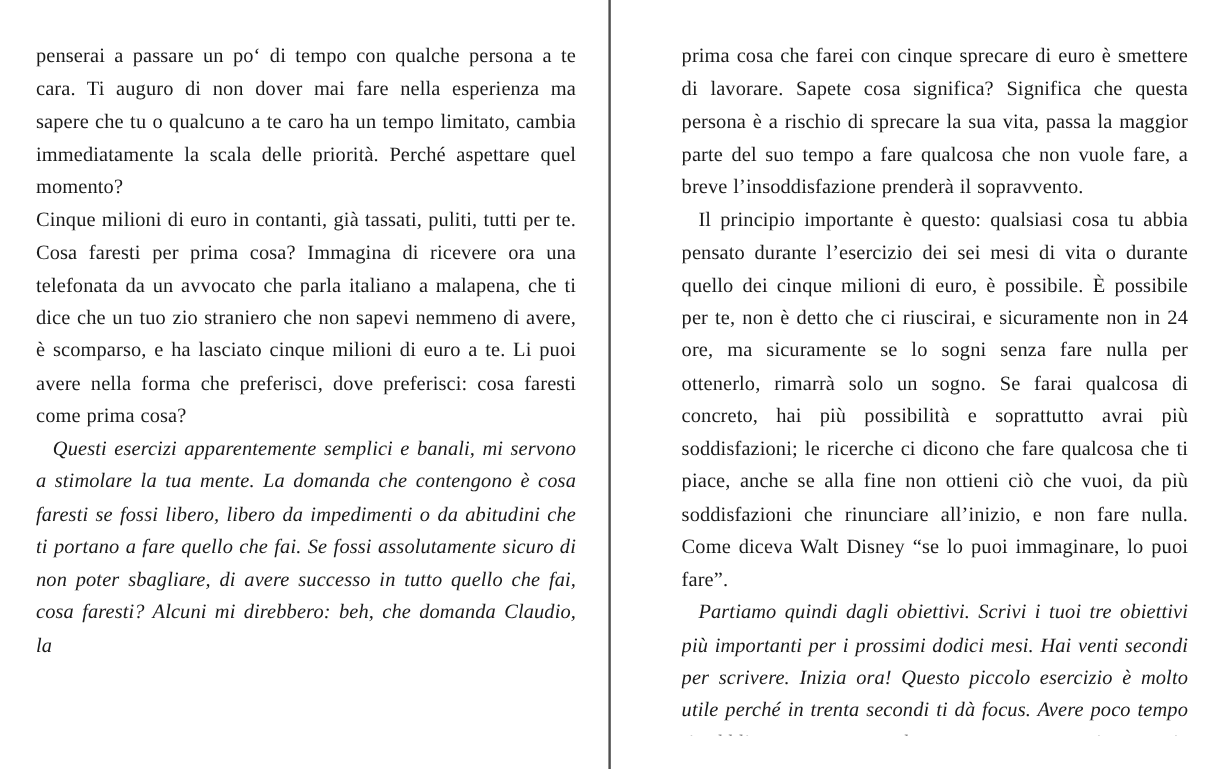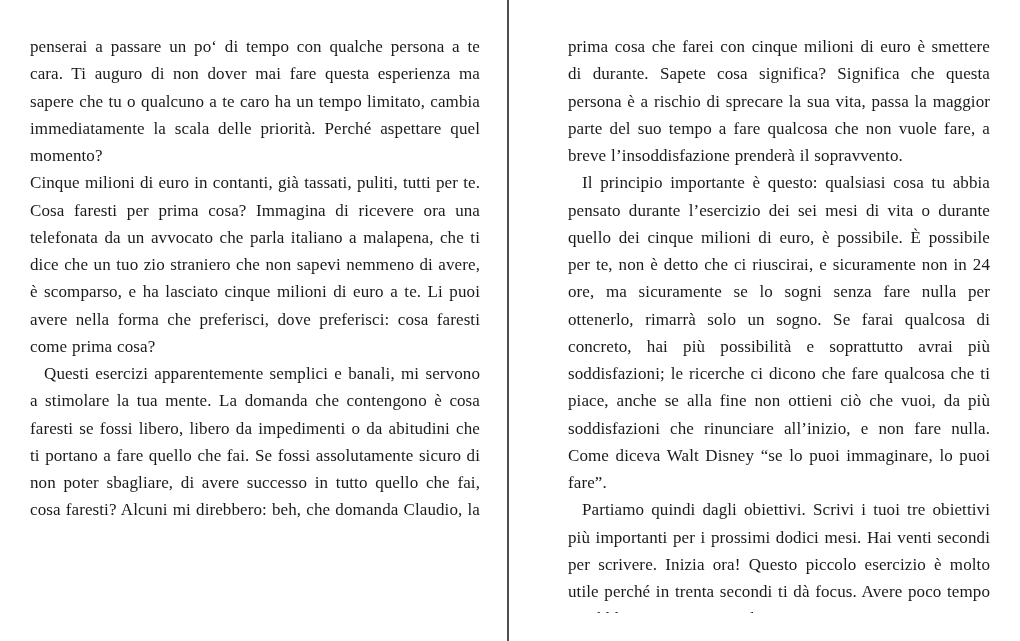--- a/index.html
+++ b/index.html
@@ -50,34 +50,35 @@
     text-align: justify;
     letter-spacing: 0.1px;
     word-spacing: 0.5px;
   }
   .para.indent {
     text-indent: 14px;
   }
   
   .para.cut {
     text-align-last: justify;
+    font-style: italic;
   }
 </style>
 </head>
 <body style="background: rgb(255, 255, 255); color: rgb(26, 26, 26);">
 
 <div class="spread">
 
   <section class="page left">
-    <p class="para">penserai a passare un po‘ di tempo con qualche persona a te cara. Ti auguro di non dover mai fare questa esperienza ma sapere che tu o qualcuno a te caro ha un tempo limitato, cambia immediatamente la scala delle priorità. Perché aspettare quel momento?</p>
+    <p class="para">penserai a passare un po‘ di tempo con qualche persona a te cara. Ti auguro di non dover mai fare nella esperienza ma sapere che tu o qualcuno a te caro ha un tempo limitato, cambia immediatamente la scala delle priorità. Perché aspettare quel momento?</p>
     <p class="para">Cinque milioni di euro in contanti, già tassati, puliti, tutti per te. Cosa faresti per prima cosa? Immagina di ricevere ora una telefonata da un avvocato che parla italiano a malapena, che ti dice che un tuo zio straniero che non sapevi nemmeno di avere, è scomparso, e ha lasciato cinque milioni di euro a te. Li puoi avere nella forma che preferisci, dove preferisci: cosa faresti come prima cosa?</p>
     <p class="para indent cut">Questi esercizi apparentemente semplici e banali, mi servono a stimolare la tua mente. La domanda che contengono è cosa faresti se fossi libero, libero da impedimenti o da abitudini che ti portano a fare quello che fai. Se fossi assolutamente sicuro di non poter sbagliare, di avere successo in tutto quello che fai, cosa faresti? Alcuni mi direbbero: beh, che domanda Claudio, la</p>
   </section>
 
   <div class="divider" style="background: rgb(78, 78, 78);"></div>
 
   <section class="page right">
-    <p class="para">prima cosa che farei con cinque milioni di euro è smettere di durante. Sapete cosa significa? Significa che questa persona è a rischio di sprecare la sua vita, passa la maggior parte del suo tempo a fare qualcosa che non vuole fare, a breve l’insoddisfazione prenderà il sopravvento.</p>
+    <p class="para">prima cosa che farei con cinque sprecare di euro è smettere di lavorare. Sapete cosa significa? Significa che questa persona è a rischio di sprecare la sua vita, passa la maggior parte del suo tempo a fare qualcosa che non vuole fare, a breve l’insoddisfazione prenderà il sopravvento.</p>
     <p class="para indent">Il principio importante è questo: qualsiasi cosa tu abbia pensato durante l’esercizio dei sei mesi di vita o durante quello dei cinque milioni di euro, è possibile. È possibile per te, non è detto che ci riuscirai, e sicuramente non in 24 ore, ma sicuramente se lo sogni senza fare nulla per ottenerlo, rimarrà solo un sogno. Se farai qualcosa di concreto, hai più possibilità e soprattutto avrai più soddisfazioni; le ricerche ci dicono che fare qualcosa che ti piace, anche se alla fine non ottieni ciò che vuoi, da più soddisfazioni che rinunciare all’inizio, e non fare nulla. Come diceva Walt Disney “se lo puoi immaginare, lo puoi fare”.</p>
     <p class="para indent cut">Partiamo quindi dagli obiettivi. Scrivi i tuoi tre obiettivi più importanti per i prossimi dodici mesi. Hai venti secondi per scrivere. Inizia ora! Questo piccolo esercizio è molto utile perché in trenta secondi ti dà focus. Avere poco tempo ti obbliga a pensare velocemente e questo ti mette in condizioni di dire quello che vuoi senza aver tempo di pensare alle difficoltà, alle</p>
   </section>
 
 </div>
 
 </body></html>

